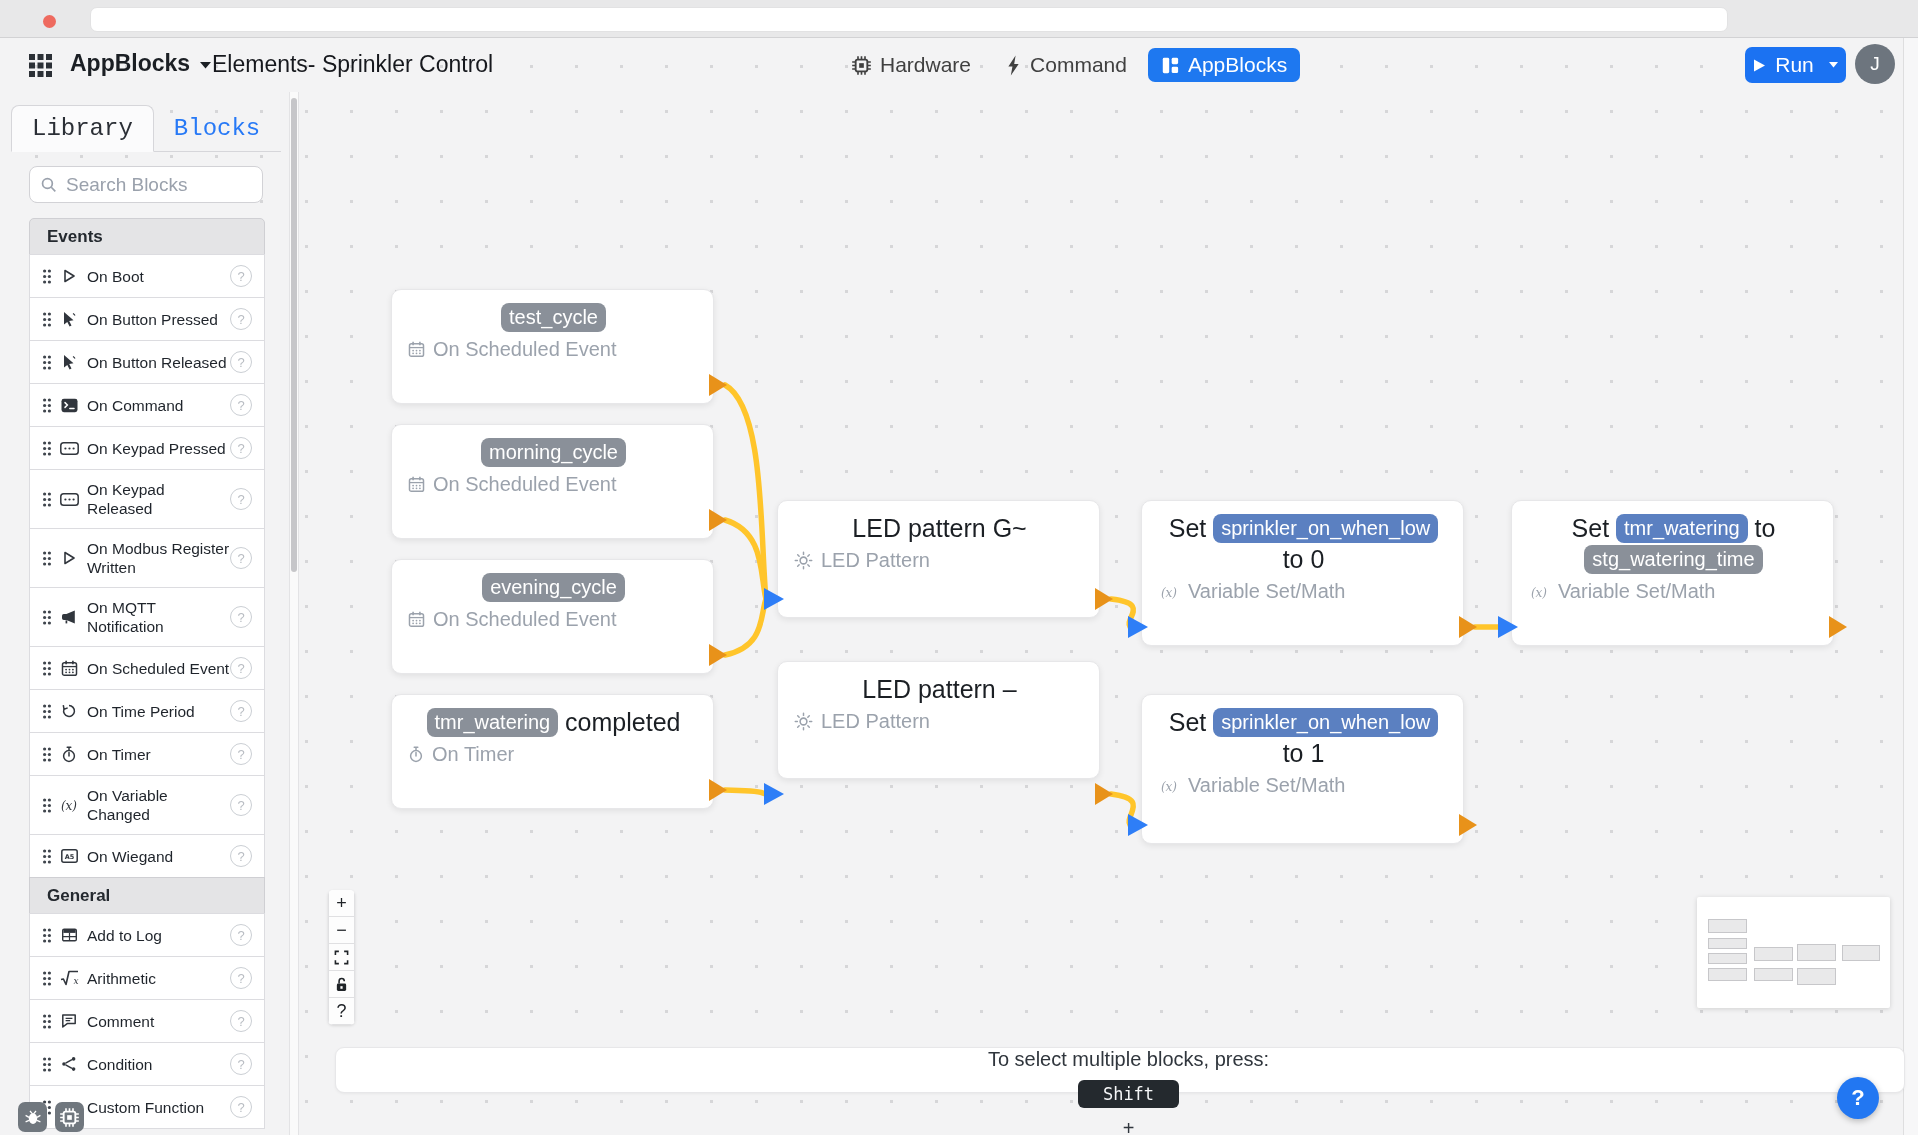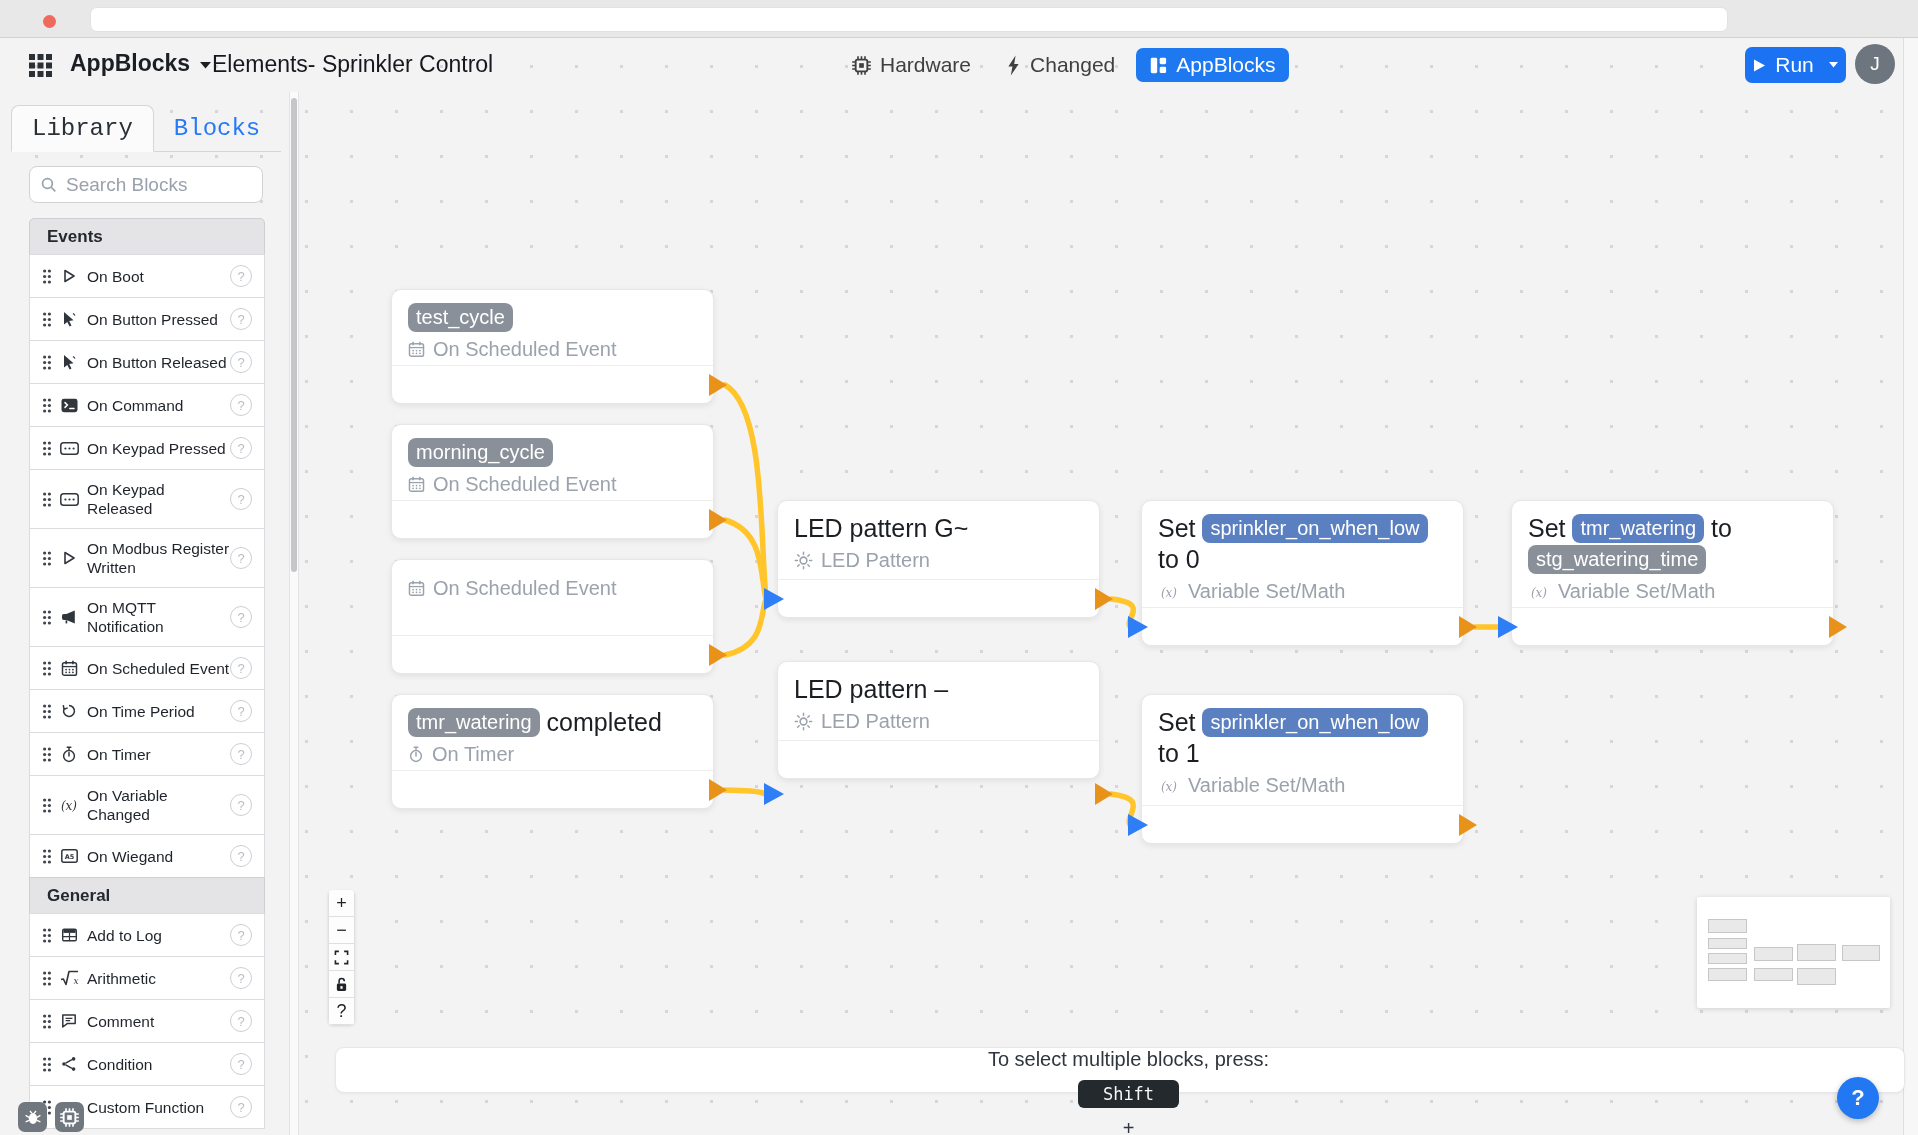--- a/index.html
+++ b/index.html
@@ -46,21 +46,21 @@
   .brow .grip{color:#3f454d;width:14px;flex:none;}
   .brow .tico{width:22px;flex:none;display:flex;justify-content:center;color:#31363d;margin-left:4px;}
   .brow .lbl{flex:1;font-size:15.5px;line-height:19px;color:#1f242b;padding-left:7px;max-width:150px;}
   .helpc{width:22px;height:22px;border-radius:50%;border:1.5px solid #cbcfd4;color:#b9bdc3;font-size:13px;
     display:flex;align-items:center;justify-content:center;flex:none;cursor:pointer;}
   .sb-track{position:absolute;left:289px;top:92px;width:10px;height:1043px;background:#fafafa;border-left:1px solid #e3e3e5;border-right:1px solid #e3e3e5;}
   .sb-thumb{position:absolute;left:1px;top:6px;width:6px;height:474px;background:#c6c6c9;border-radius:3px;}
   .main-track{position:absolute;left:1903px;top:38px;width:15px;height:1097px;background:#f7f7f8;border-left:1px solid #dededf;}
   
   .block{position:absolute;background:#fff;border:1px solid #e7e7e9;border-radius:10px;box-shadow:0 2px 6px rgba(0,0,0,.08);
-    display:flex;flex-direction:column;cursor:grab;}
+    display:flex;cursor:grab;text-align:center;}
   .blk-body{flex:1;padding:12px 14px 0 16px;}
   .blk-title{font-size:25px;line-height:31px;color:#1b1f24;}
   .bdg{display:inline-block;font-size:20px;line-height:26px;padding:1px 8px 2px;border-radius:8px;color:#fff;vertical-align:2px;}
   .bdg-gray{background:#8a9099;}
   .bdg-blue{background:#5b80c1;}
   .blk-sub{margin-top:5px;display:flex;align-items:center;gap:8px;color:#9ba2ac;font-size:20px;}
   .blk-sub .icn{color:#9ba2ac;}
   .blk-foot{height:38px;border-top:1px solid #ededee;flex:none;border-radius:0 0 10px 10px;}
   #wires{position:absolute;left:0;top:0;width:1918px;height:1135px;pointer-events:none;}
   
@@ -131,21 +131,21 @@
           </svg>
         </span>
         <span>Hardware</span>
       </button>
       <button class="nav-item">
         <span class="icn ">
           <svg width="17" height="21" viewBox="0 0 14 18">
             <path d="M8.8 0.5L2.6 9.8h3.5L4.7 17.5l6.7-9.7H7.6z" fill="currentColor"></path>
           </svg>
         </span>
-        <span>Changed</span>
+        <span>Command</span>
       </button>
       <button class="nav-item active">
         <span class="icn ">
           <svg width="19" height="19" viewBox="0 0 16 16">
             <rect x="1.5" y="1.5" width="5.4" height="13" rx="1.2" fill="currentColor"></rect>
             <rect x="9" y="1.5" width="5.4" height="5.4" rx="1.2" fill="currentColor"></rect>
             <rect x="9" y="9" width="5.4" height="5.4" rx="1.2" fill="currentColor"></rect>
           </svg>
         </span>
         <span>AppBlocks</span>
@@ -684,20 +684,21 @@
               </g>
             </svg>
           </span>
           <span>On Scheduled Event</span>
         </div>
       </div>
       <div class="blk-foot"></div>
     </div>
     <div class="block" style="left: 391px; top: 559px; width: 323px; height: 115px;">
       <div class="blk-body">
+        <div class="blk-title"><span class="bdg bdg-gray">evening_cycle</span></div>
         <div class="blk-sub">
           <span class="icn ">
             <svg width="17" height="17" viewBox="0 0 16 16">
               <rect x="1.4" y="2.6" width="13.2" height="11.8" rx="1.8" fill="none" stroke="currentColor" stroke-width="1.4"></rect>
               <path d="M1.4 6.2h13.2" stroke="currentColor" stroke-width="1.2"></path>
               <path d="M4.8 0.8v3.2M11.2 0.8v3.2" stroke="currentColor" stroke-width="1.5"></path>
               <g fill="currentColor">
                 <circle cx="4.8" cy="9" r="0.85"></circle>
                 <circle cx="8" cy="9" r="0.85"></circle>
                 <circle cx="11.2" cy="9" r="0.85"></circle>

